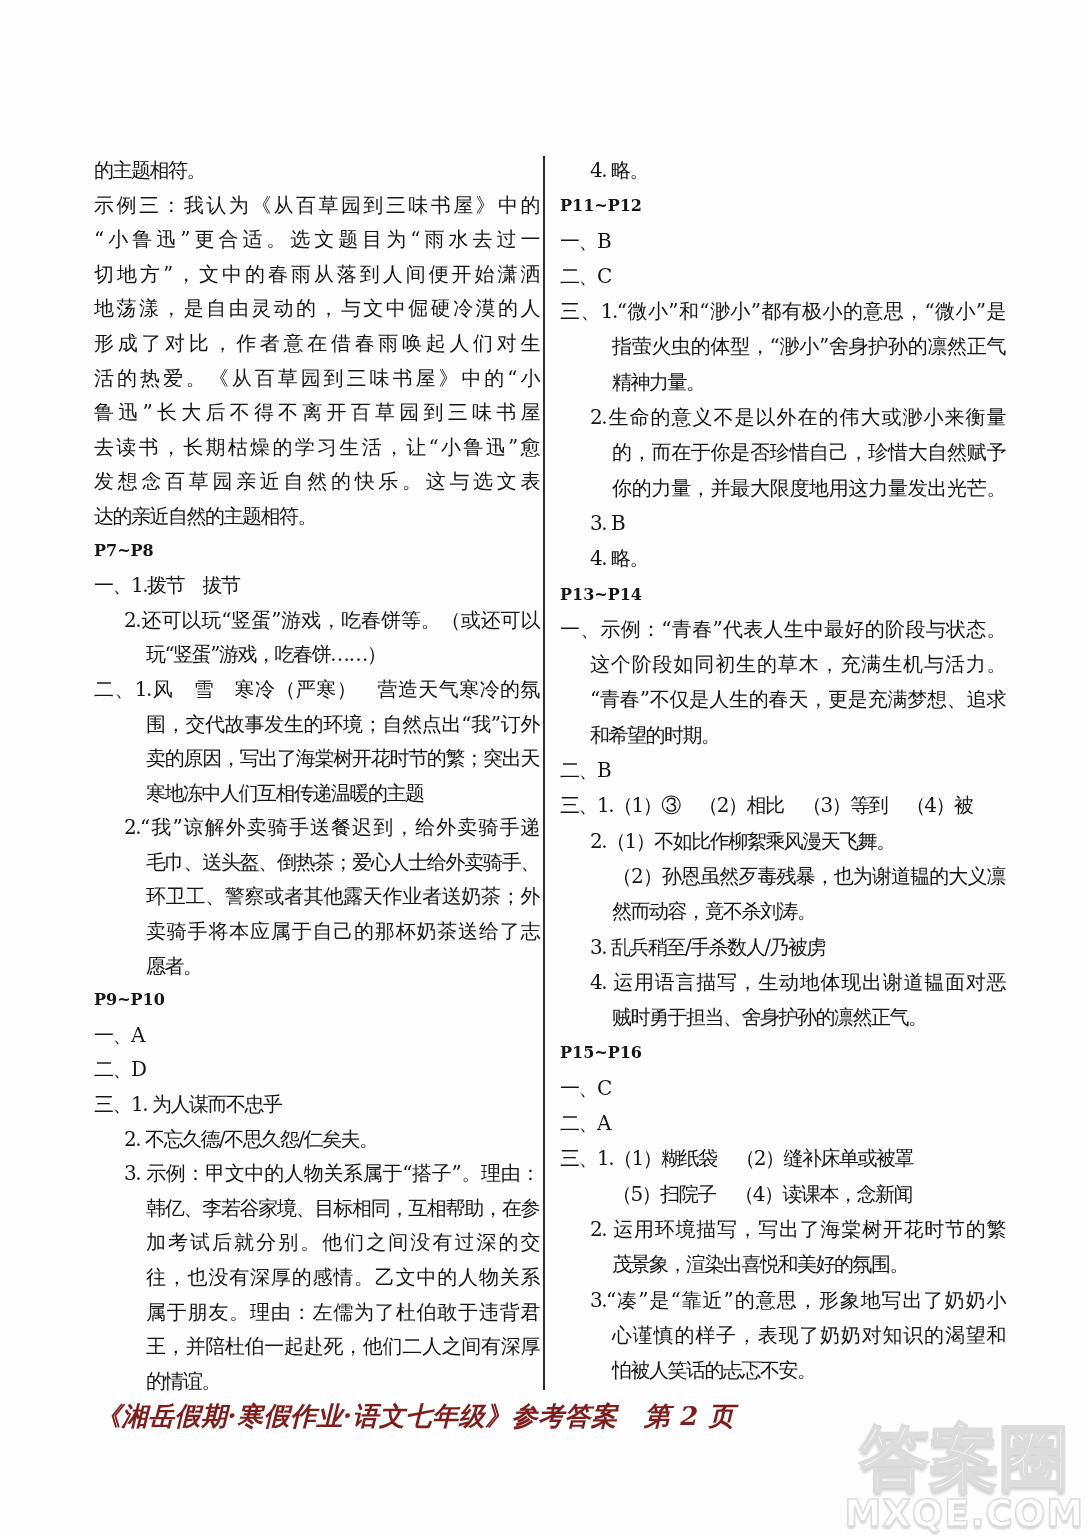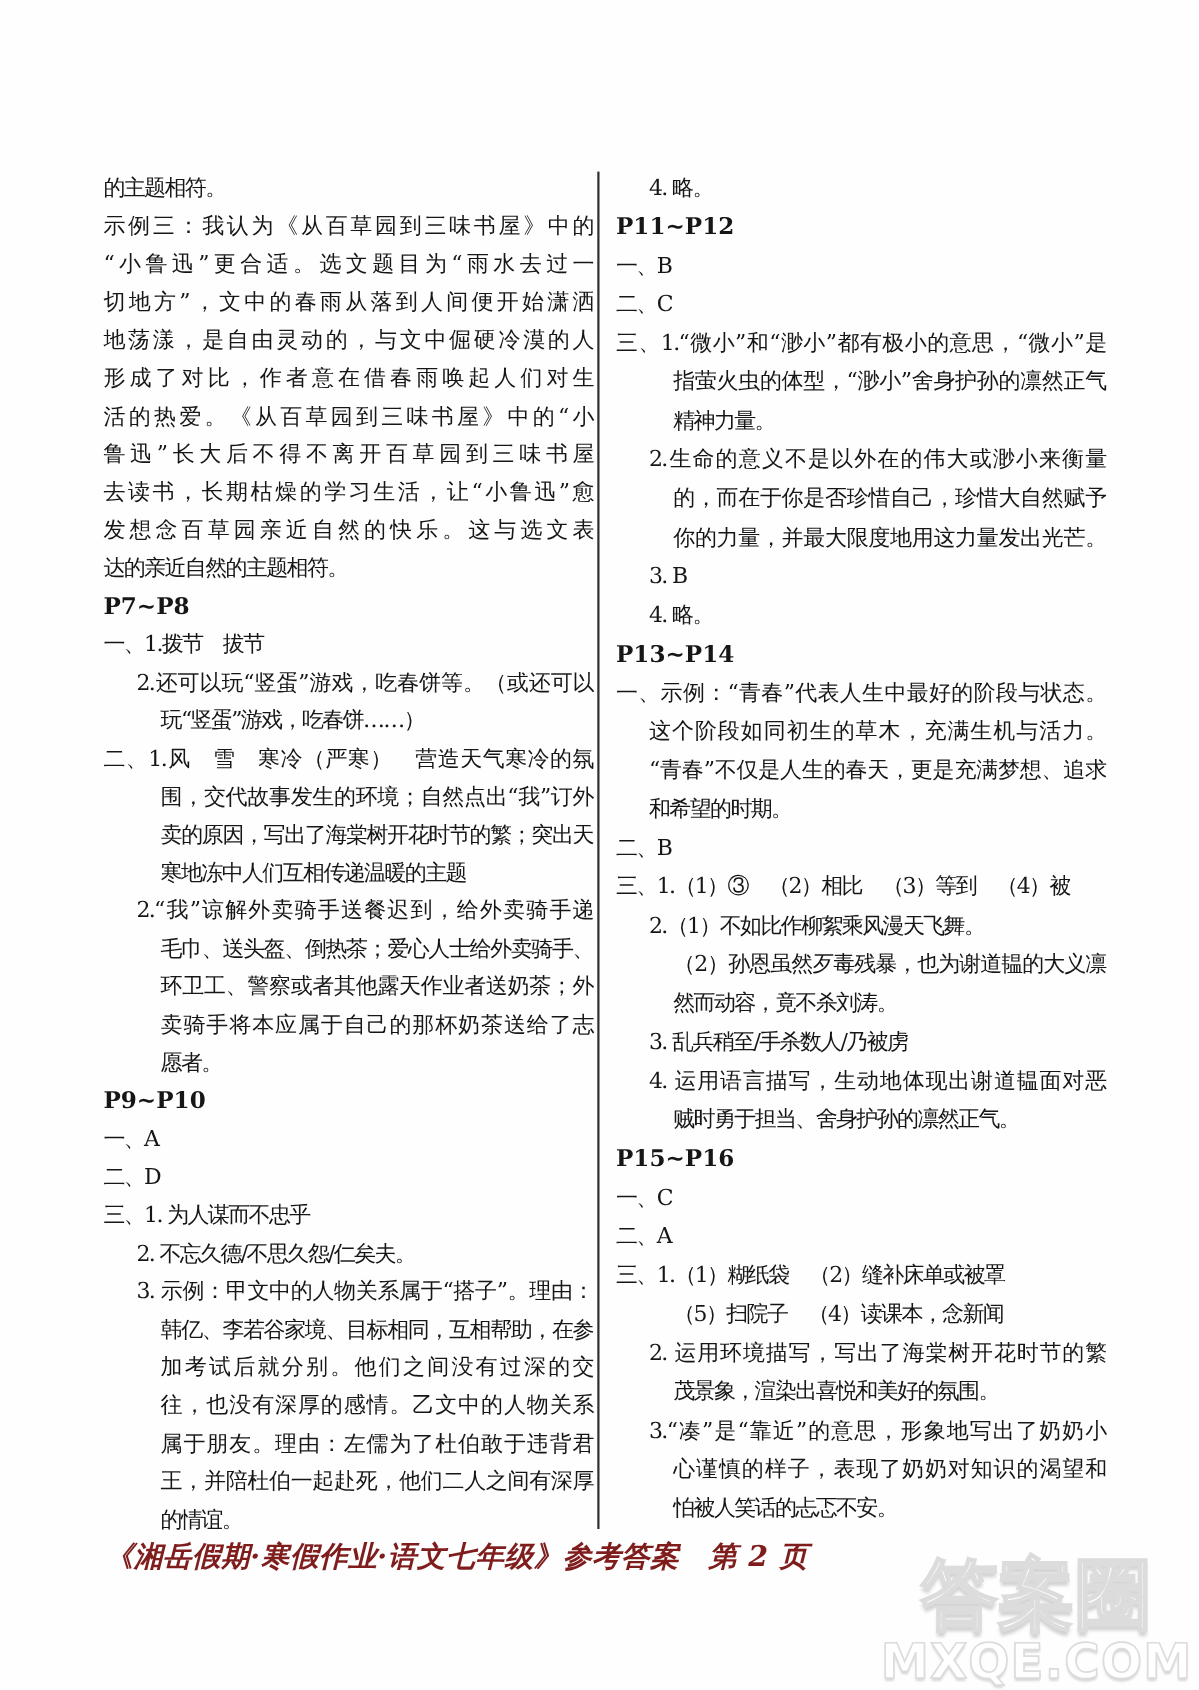--- a/index.html
+++ b/index.html
@@ -12,41 +12,41 @@
   .col { position:absolute; top:153px; width:445px; }
   #left-col  { left:94px; --lh:34.6px; }
   #right-col { left:560px; --lh:35.3px; }
   .ln {
     height:var(--lh); line-height:var(--lh);
     font-size:20px; letter-spacing:-1.5px;
   }
   .jst { text-align:justify; text-align-last:justify; }
   .in1 { padding-left:30px; }
   .in2 { padding-left:52px; }
-  .hd  { font-weight:bold; font-size:21px; letter-spacing:0; }
+  .hd  { font-weight:bold; font-size:16px; letter-spacing:0; }
   .divider {
     position:absolute; left:543px; top:156px; width:2px; height:1234px;
     background:#2e2e2e;
   }
   .footer {
     position:absolute; left:95px; top:1396px; width:820px; height:40px;
     text-align:left; font-size:26px; line-height:40px;
     font-style:italic; font-weight:bold; letter-spacing:0.5px; color:#7f1d1d;
   }
   .wm {
     position:absolute; right:6px; bottom:2px; text-align:center;
     font-family:"DejaVu Sans", sans-serif; color:#ffffff; line-height:1.05;
   }
   .wm-logo {
     font-size:70px; font-weight:900;
     -webkit-text-stroke:2px #dcdcdc;
     text-shadow:0 4px 3px #d2d2d2;
   }
   .wm-site {
-    font-size:44px; font-weight:900; letter-spacing:1px;
+    font-size:37px; font-weight:900; letter-spacing:1px;
     -webkit-text-stroke:1.5px #dcdcdc;
     text-shadow:0 3px 2px #d8d8d8;
   }
 </style>
 </head>
 <body>
 
 <div class="page">
 
   <div class="col" id="left-col">

